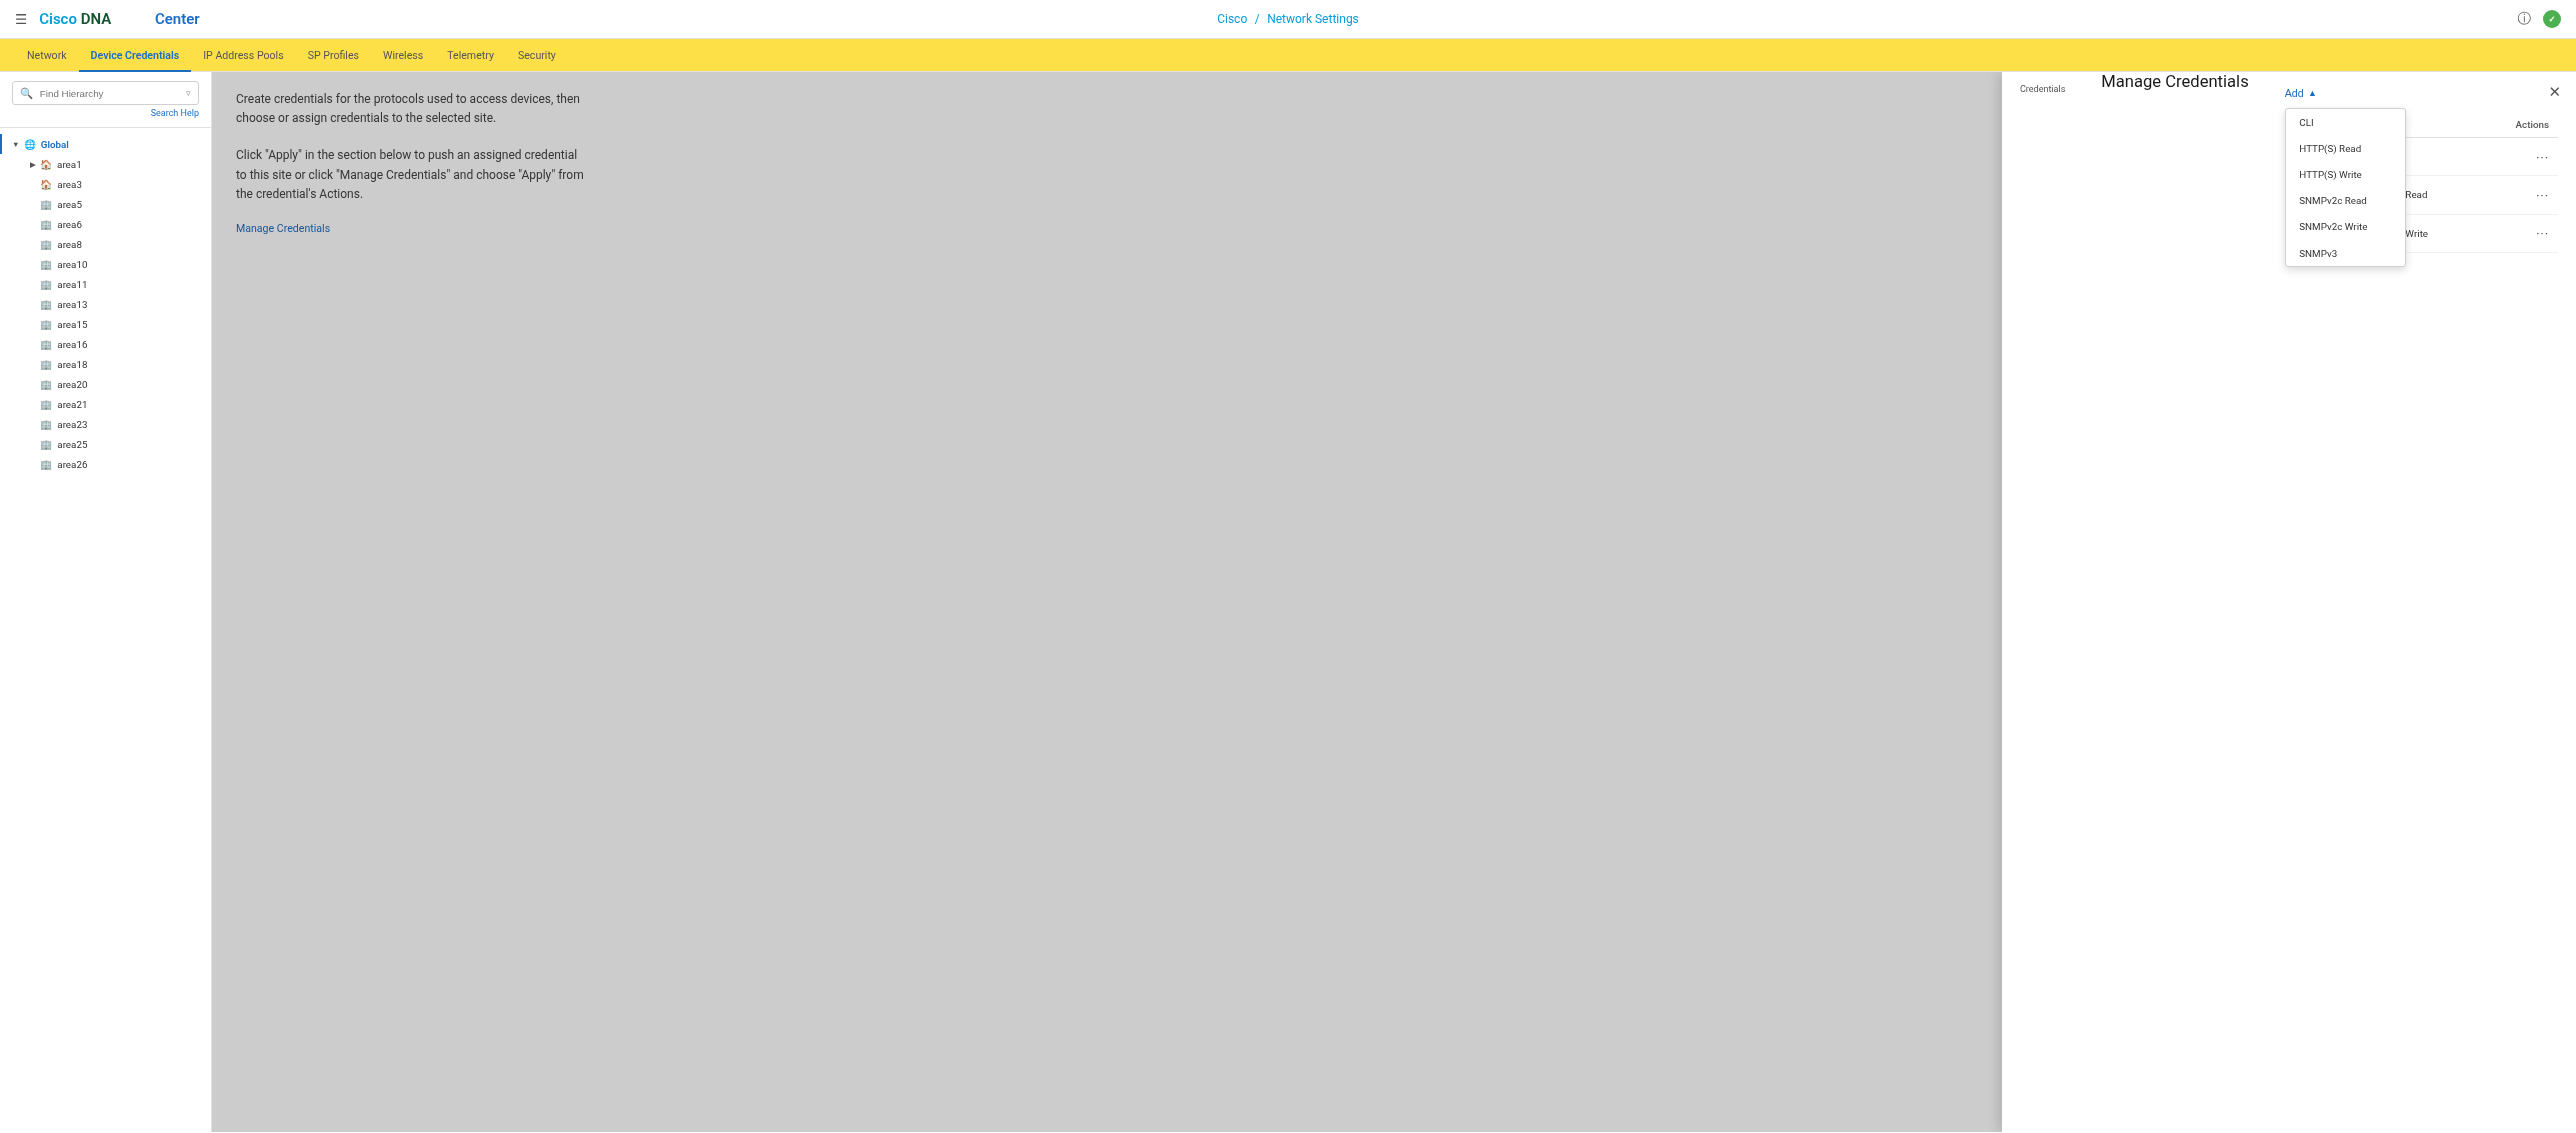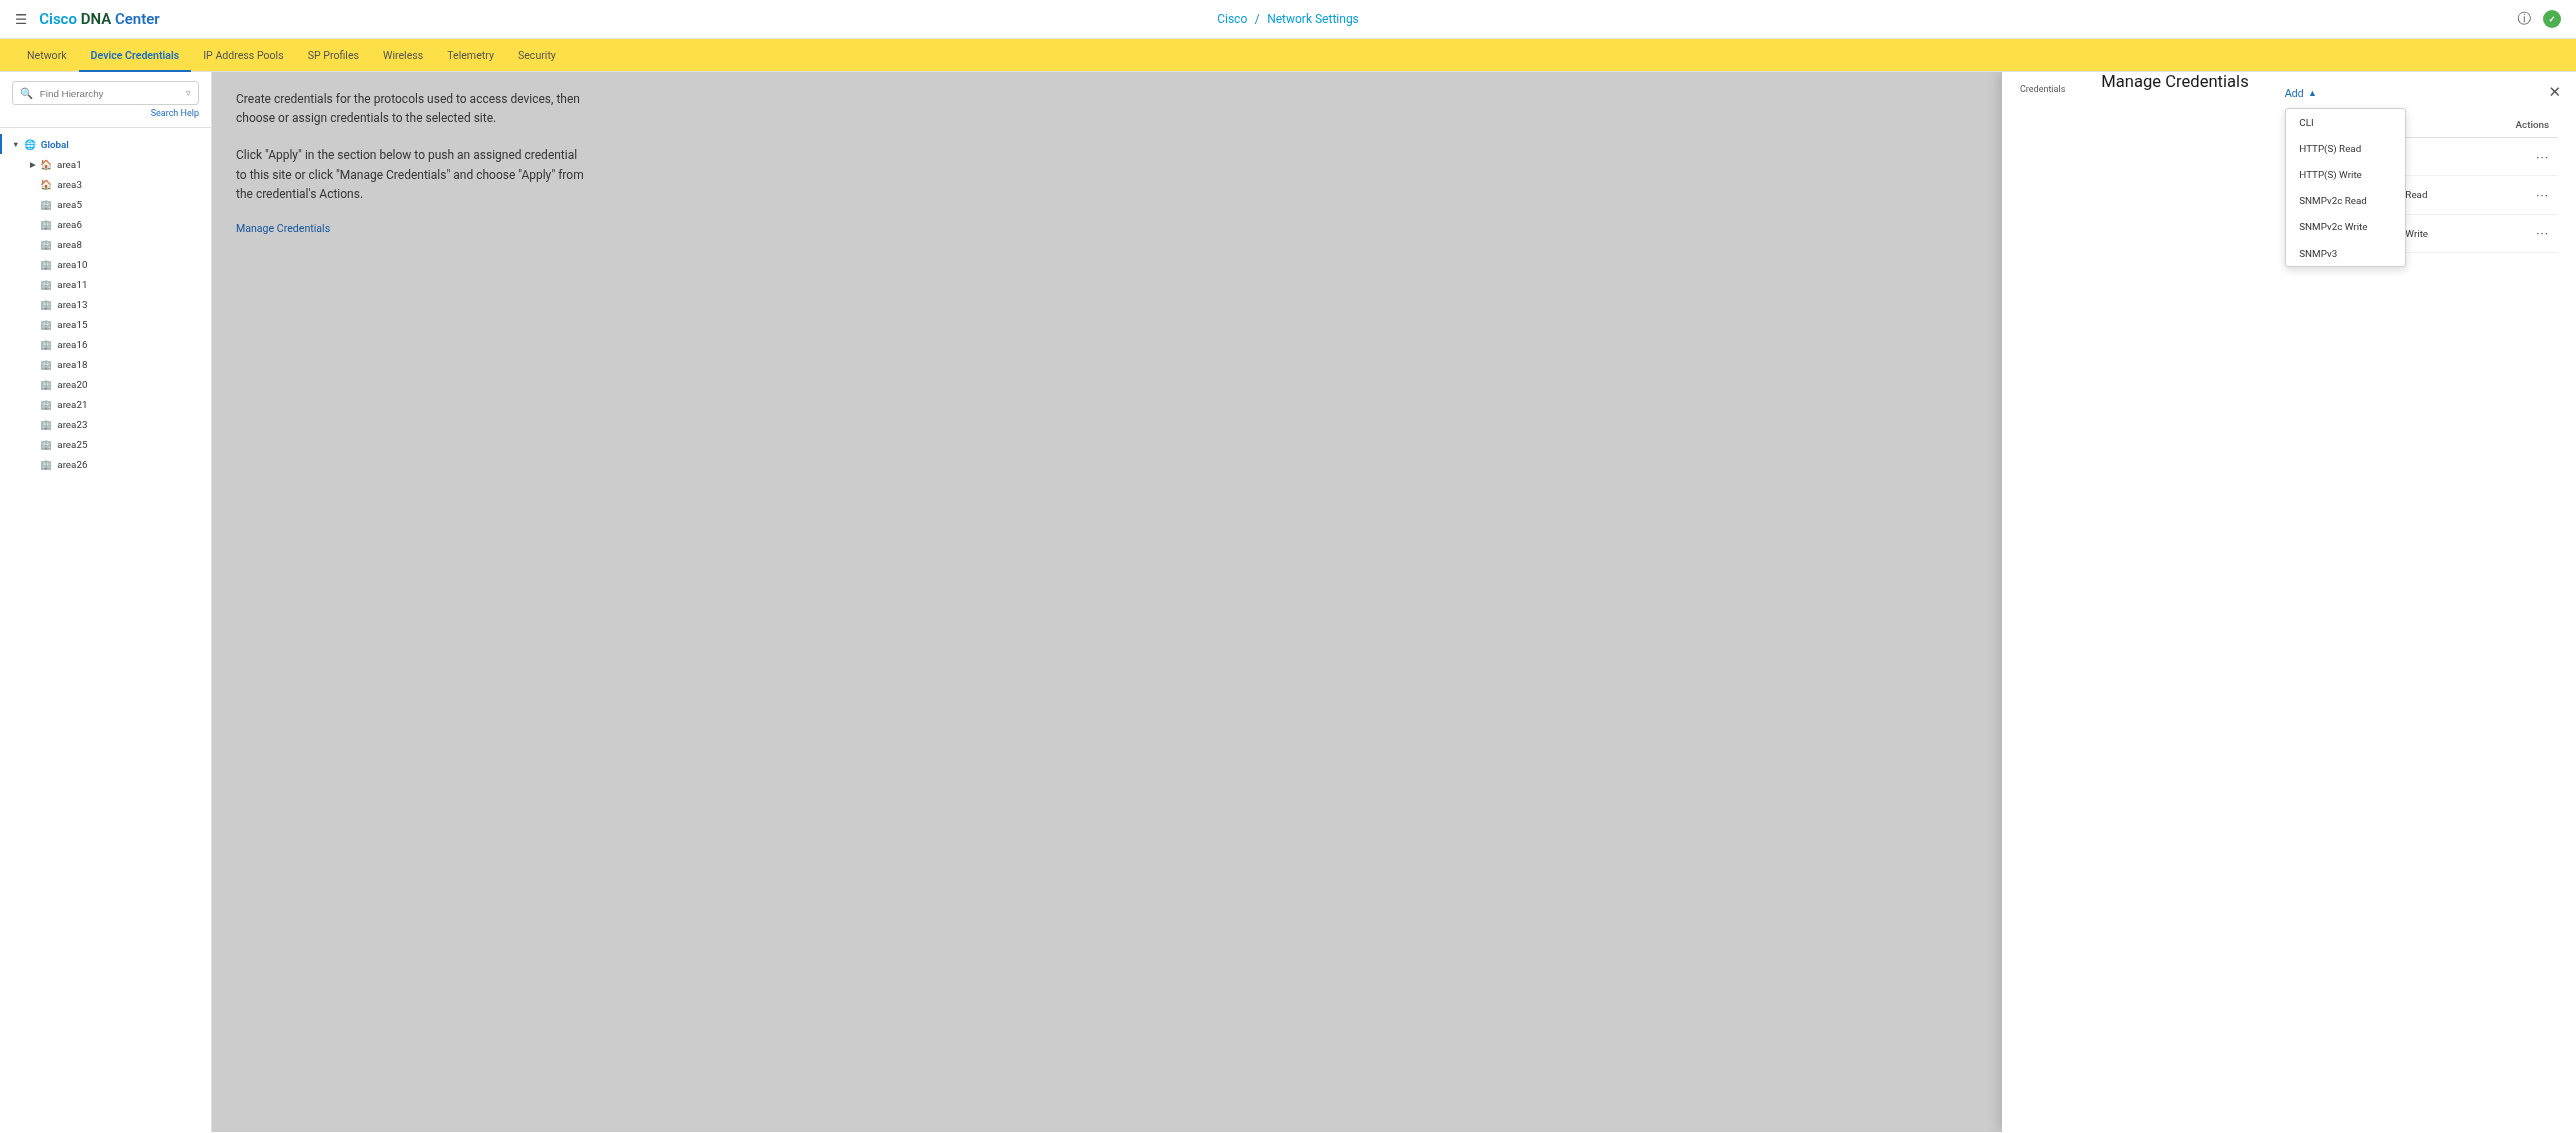--- a/index.html
+++ b/index.html
@@ -12,21 +12,21 @@
       padding: 0 15px;
       height: 39px;
       background: #fff;
       border-bottom: 0.8px solid #e0e0e0;
       position: relative;
     }
     .hamburger-icon { font-size: 13.6px; color: #555; margin-right: 12px; cursor: pointer; }
     .brand { font-size: 15px; font-weight: 600; }
     .brand-cisco { color: #049fd9; }
     .brand-dna { color: #14532d; margin-top: 20px; }
-    .brand-center { color: #1b6dc4; }
+    .brand-center { color: #1b6dc4; margin-left: 40px; }
     .center-title {
       position: absolute;
       left: 50%;
       transform: translateX(-50%);
       font-size: 12px;
       color: #049fd9;
     }
     .center-title .separator { color: #049fd9; margin: 0 4.5px; }
     .top-nav-right { margin-left: auto; display: flex; align-items: center; gap: 12px; }
     .nav-icon { font-size: 13.6px; color: #555; cursor: pointer; }

